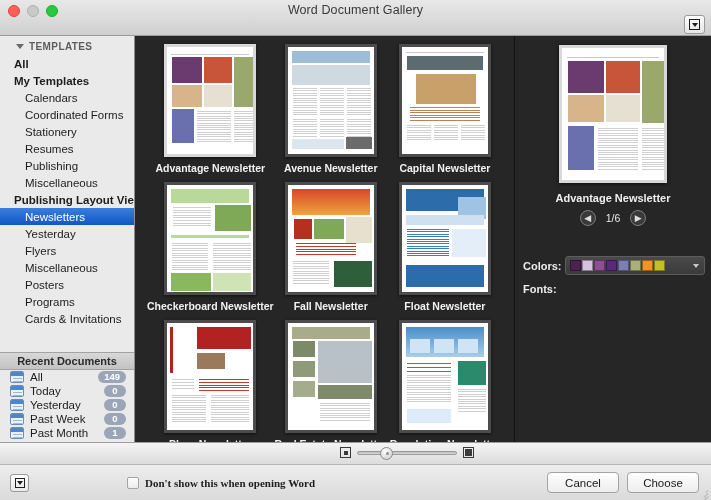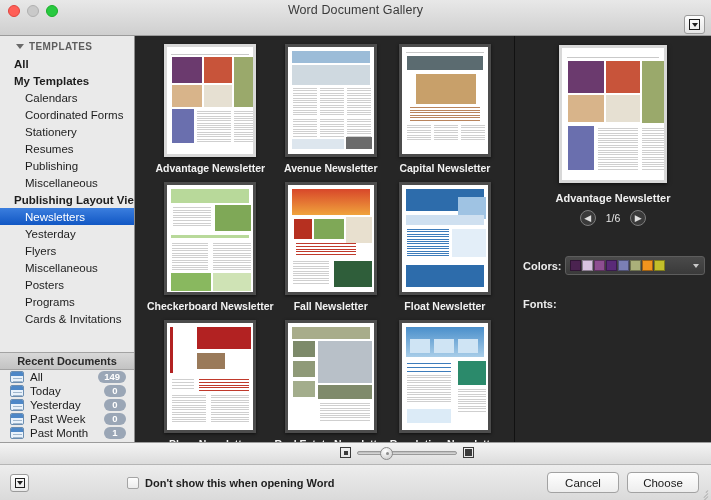--- a/index.html
+++ b/index.html
@@ -223,21 +223,21 @@
     display: flex; align-items: center; justify-content: center;
     color: #e0e0e0; font-size: 9px; line-height: 1;
   }
   .pv-count { font-size: 10.5px; color: #e8e8e8; }
 
   .field-row {
     display: flex; align-items: center;
     width: 100%; padding: 0 6px 0 8px;
   }
   .field-row.colors { margin-top: 30px; }
-  .field-row.fonts  { margin-top: 23px; }
+  .field-row.fonts  { margin-top: 8px; }
   .field-lbl {
     width: 42px; flex: 0 0 42px;
     font-size: 11px; font-weight: bold; color: #ededed;
     text-align: left;
   }
   .popup {
     flex: 1 1 auto; height: 19px;
     background: linear-gradient(to bottom,#4a4a4a,#3a3a3a);
     border: 1px solid #5d5d5d; border-radius: 3px;
     display: flex; align-items: center;
@@ -324,21 +324,21 @@
   }
   .chk-wrap {
     display: flex; align-items: center; gap: 6px;
     margin-left: 98px;
   }
   .chkbox {
     width: 12px; height: 12px; border-radius: 2px;
     background: linear-gradient(to bottom,#fdfdfd,#ececec);
     border: 1px solid #a4a4a4;
   }
-  .chk-lbl { font-size: 11px; color: #1e1e1e; font-weight: bold; }
+  .chk-lbl { font-size: 11px; color: #1e1e1e; font-weight: bold; font-family: Liberation Serif, serif; }
   .btns { position: absolute; right: 12px; top: 7px; display: flex; gap: 8px; }
   .btn {
     min-width: 72px; height: 21px;
     background: linear-gradient(to bottom,#fefefe,#ededed);
     border: 1px solid #a2a2a2; border-radius: 4px;
     font-size: 11.5px; color: #181818;
     display: flex; align-items: center; justify-content: center;
     font-family: "Liberation Sans", sans-serif;
   }
   .grip {

